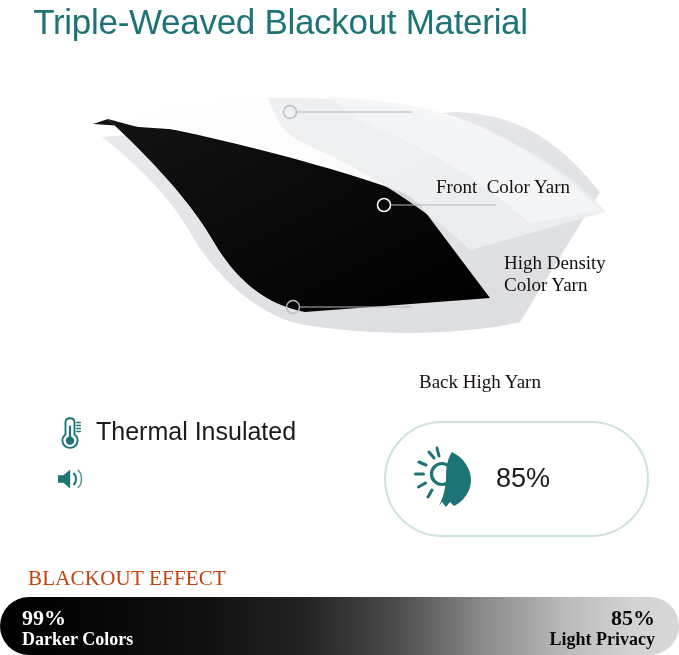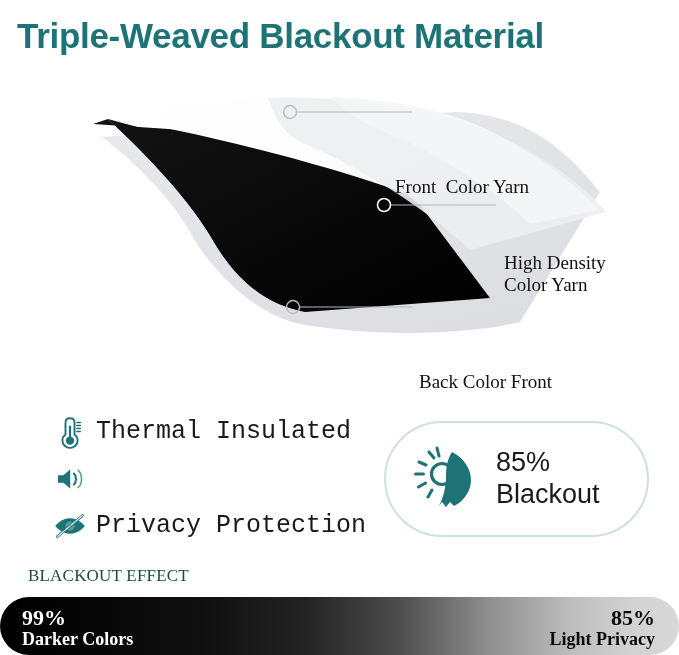--- a/index.html
+++ b/index.html
@@ -13,25 +13,25 @@
     position: relative;
     overflow: hidden;
     font-family: "Liberation Sans", sans-serif;
     -webkit-font-smoothing: antialiased;
   }
 
   
   #page-title {
     position: absolute;
     left: 0;
-    top: 16px;
+    top: 2px;
     width: 561px;
     text-align: center;
     font-family: "Liberation Sans", sans-serif;
-    font-weight: bold;
+    font-weight: normal;
     font-size: 35px;
     letter-spacing: -0.3px;
     color: #1d7375;
     white-space: nowrap;
   }
 
   
   #diagram {
     position: absolute;
     left: 0;
@@ -42,21 +42,21 @@
   #diagram svg { display: block; }
 
   .callout-label {
     position: absolute;
     font-family: "Liberation Serif", serif;
     font-size: 19px;
     color: #15100f;
     line-height: 1.18;
     white-space: pre;
   }
-  #label-front { left: 395px; top: 104px; }
+  #label-front { left: 436px; top: 104px; }
   #label-high  { left: 504px; top: 180px; }
   #label-back  { left: 419px; top: 299px; }
 
   
   #features {
     position: absolute;
     left: 48px;
     top: 408px;
     width: 320px;
   }
@@ -66,21 +66,21 @@
     height: 47px;
   }
   .feature-icon {
     width: 44px;
     flex: 0 0 44px;
     display: flex;
     align-items: center;
     justify-content: center;
   }
   .feature-label {
-    font-family: Liberation Mono, monospace;
+    font-family: Liberation Sans, sans-serif;
     font-size: 25px;
     color: #1a1a1a;
     white-space: nowrap;
     margin-left: 4px;
     text-align: center;
   }
 
   
   #blackout-badge {
     position: absolute;
@@ -118,22 +118,22 @@
     position: absolute;
     left: 0;
     top: 566px;
     width: 679px;
   }
   #effect-heading {
     position: absolute;
     left: 28px;
     top: 0;
     font-family: "Liberation Serif", serif;
-    font-size: 17px;
-    color: #14532d;
+    font-size: 21px;
+    color: #c2410c;
     letter-spacing: 0.2px;
     white-space: nowrap;
   }
   #effect-bar {
     position: absolute;
     left: 0;
     top: 31px;
     width: 679px;
     height: 58px;
     border-radius: 29px;
@@ -222,21 +222,21 @@
     <circle cx="384" cy="133" r="6.5" fill="none" stroke="#ffffff" stroke-width="1.6"></circle>
     <line x1="391" y1="133" x2="496" y2="133" stroke="#b3b6bc" stroke-width="1.2"></line>
 
     <circle cx="293" cy="235" r="6.5" fill="none" stroke="#b9bcc2" stroke-width="1.4"></circle>
     <line x1="300" y1="235" x2="412" y2="235" stroke="#b3b6bc" stroke-width="1.2"></line>
   </svg>
 
   <div class="callout-label" id="label-front">Front  Color Yarn</div>
   <div class="callout-label" id="label-high">High Density
 Color Yarn</div>
-  <div class="callout-label" id="label-back">Back Color Front</div>
+  <div class="callout-label" id="label-back">Back High Yarn</div>
 </div>
 
 <div id="features">
 
   <div class="feature-row">
     <span class="feature-icon">
       <svg width="26" height="34" viewBox="0 0 26 34" xmlns="http://www.w3.org/2000/svg">
         <path d="M13 3.2 C10.3 3.2 8.5 5.0 8.5 7.4 L8.5 19.4
                  C6.6 20.8 5.4 23.0 5.4 25.4 C5.4 29.6 8.8 32.9 13 32.9
                  C17.2 32.9 20.6 29.6 20.6 25.4 C20.6 23.0 19.4 20.8 17.5 19.4
@@ -257,32 +257,20 @@
   <div class="feature-row">
     <span class="feature-icon">
       <svg width="30" height="28" viewBox="0 0 30 28" xmlns="http://www.w3.org/2000/svg">
         <path d="M3 10.2 L8.4 10.2 L15.2 4.4 L15.2 23.6 L8.4 17.8 L3 17.8 Z" fill="#1d7375"></path>
         <path d="M19.0 8.6 C21.6 10.6 21.6 17.3 19.0 19.3" fill="none" stroke="#1d7375" stroke-width="2.1" stroke-linecap="round"></path>
         <path d="M23.2 5.4 C27.6 9.0 27.6 18.9 23.2 22.5" fill="none" stroke="#1d7375" stroke-width="1.5" stroke-linecap="round" opacity="0.75"></path>
       </svg>
     </span>
   </div>
 
-  <div class="feature-row">
-    <span class="feature-icon">
-      <svg width="34" height="28" viewBox="0 0 34 28" xmlns="http://www.w3.org/2000/svg">
-        <path d="M17 6.2 C25 6.2 30.4 12.2 31.8 14.0 C30.4 15.8 25 21.8 17 21.8
-                 C9 21.8 3.6 15.8 2.2 14.0 C3.6 12.2 9 6.2 17 6.2 Z" fill="#1d7375"></path>
-        <circle cx="17" cy="14" r="4.6" fill="#ffffff" opacity="0.28"></circle>
-        <line x1="4.4" y1="24.6" x2="29.6" y2="3.4" stroke="#1d7375" stroke-width="2.6" stroke-linecap="round"></line>
-        <line x1="4.4" y1="24.6" x2="29.6" y2="3.4" stroke="#ffffff" stroke-width="1.1" stroke-linecap="round"></line>
-      </svg>
-    </span>
-    <span class="feature-label">Privacy Protection</span>
-  </div>
 </div>
 
 <div id="blackout-badge">
   <span id="badge-icon-wrap">
     <svg width="76" height="70" viewBox="0 0 76 70" xmlns="http://www.w3.org/2000/svg">
       <g stroke="#1d7375" stroke-width="3.0" stroke-linecap="round" fill="none">
         <line x1="26" y1="14" x2="21" y2="8"></line>
         <line x1="18" y1="21" x2="11" y2="18"></line>
         <line x1="15.5" y1="30" x2="7.5" y2="30"></line>
         <line x1="17.5" y1="39" x2="10.5" y2="43"></line>
@@ -290,21 +278,20 @@
         <line x1="31" y1="12" x2="29" y2="4"></line>
       </g>
       <circle cx="34" cy="30" r="10.5" fill="none" stroke="#1d7375" stroke-width="3.2"></circle>
       <path d="M44 8 C56 14 63 25 63 36 C63 47 56 57 46 62
                L42 58 L38 63 L34 58 L31 62
                C36 52 38 42 38 32 C38 22 40 14 44 8 Z" fill="#1d7375"></path>
     </svg>
   </span>
   <span id="badge-text">
     <span id="badge-pct">85%</span>
-    <span id="badge-word">Blackout</span>
   </span>
 </div>
 
 <div id="effect-section">
   <div id="effect-heading">BLACKOUT EFFECT</div>
   <div id="effect-bar">
     <div class="effect-end" id="effect-left">
       <span class="effect-pct">99%</span>
       <span class="effect-sub">Darker Colors</span>
     </div>

